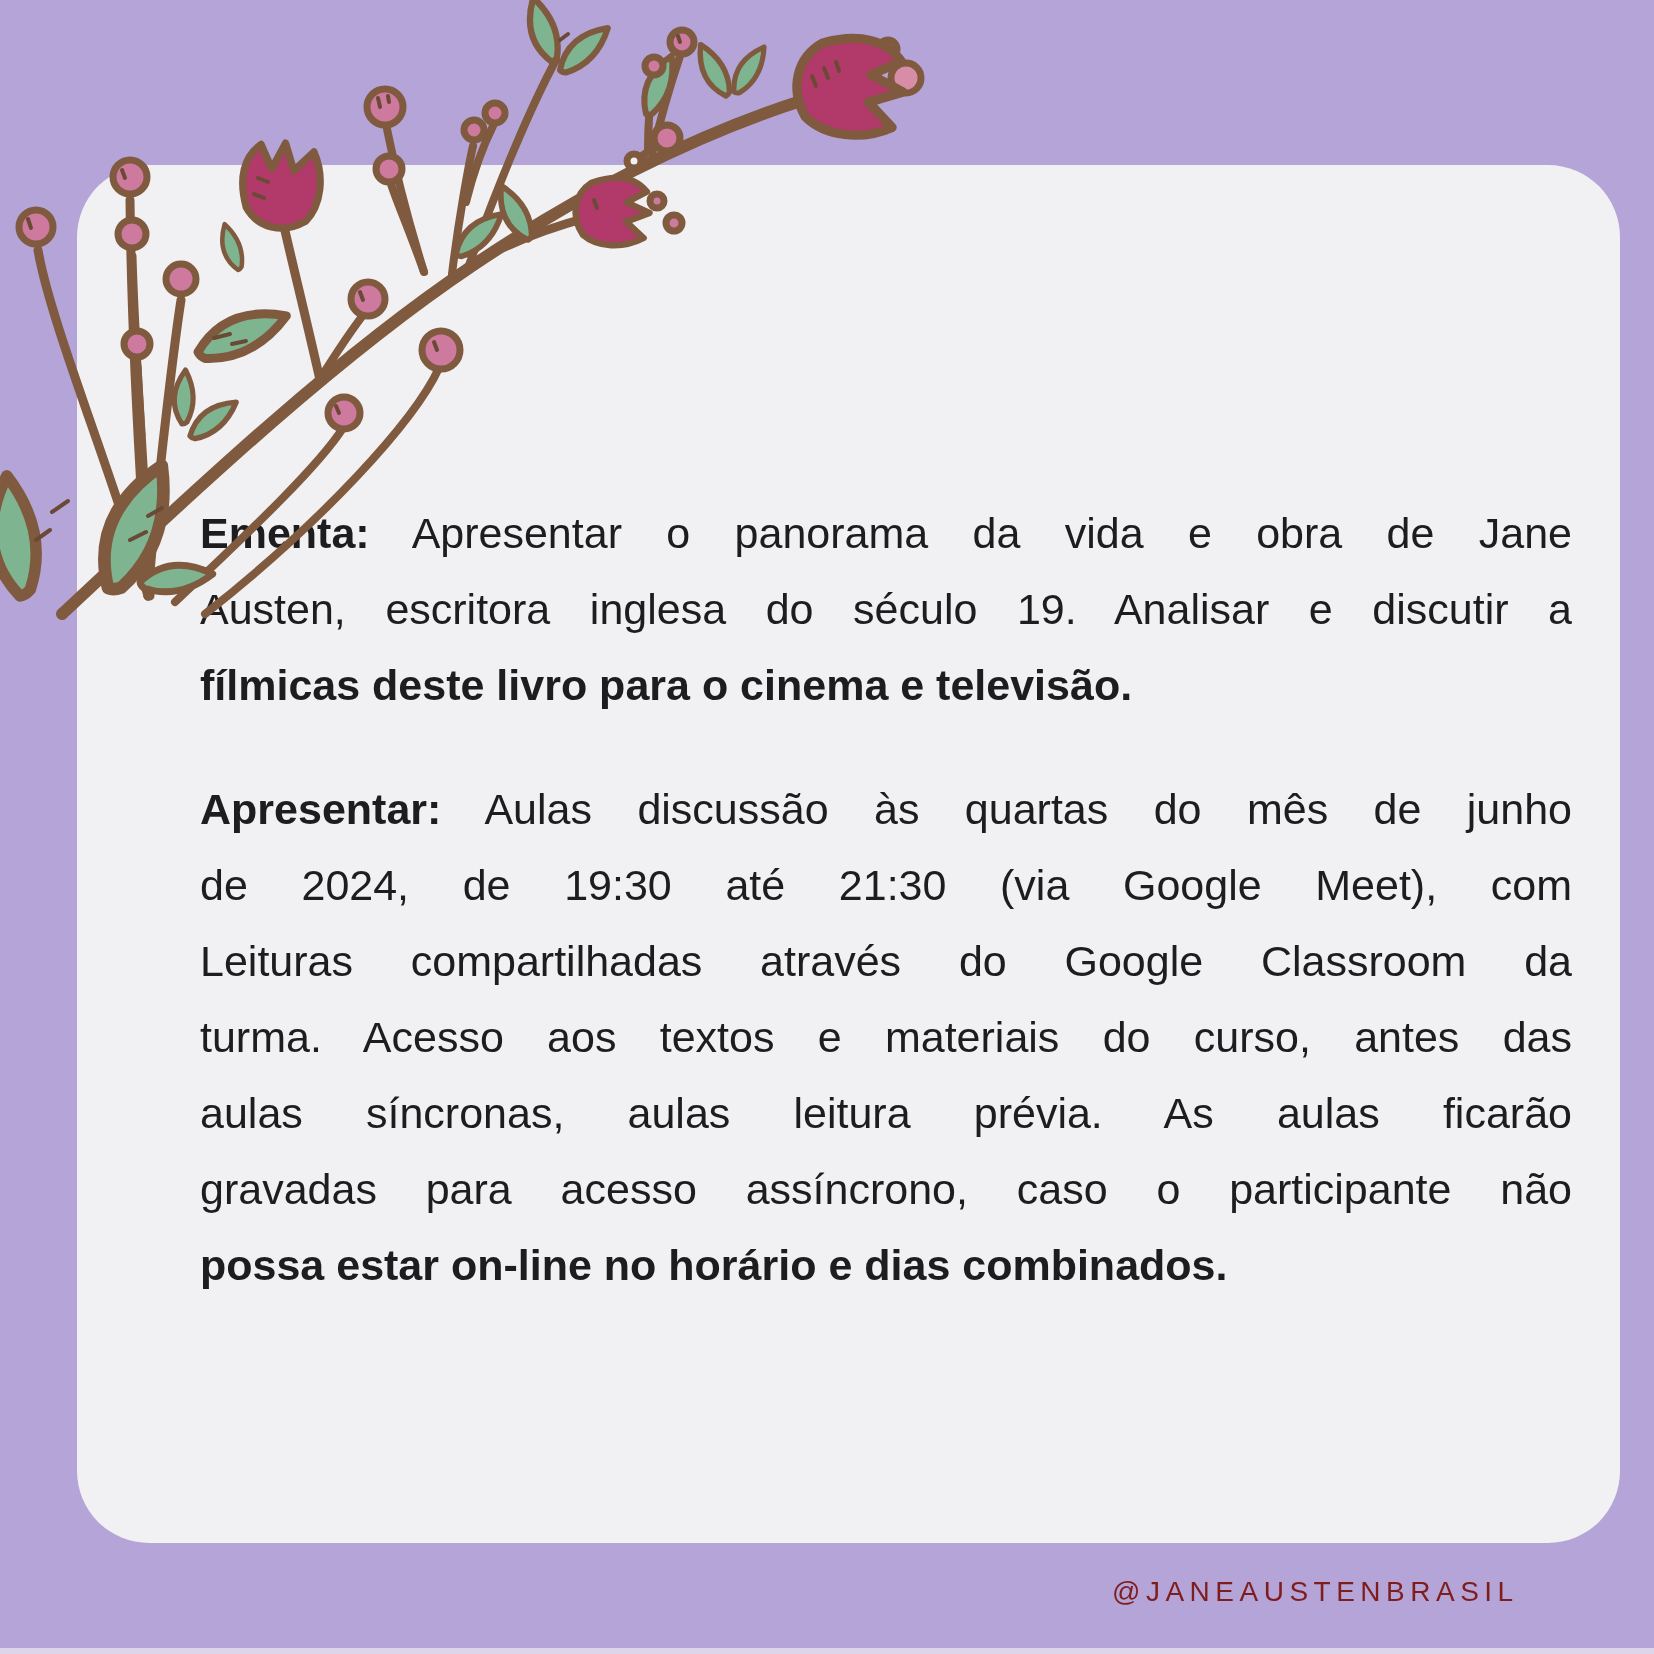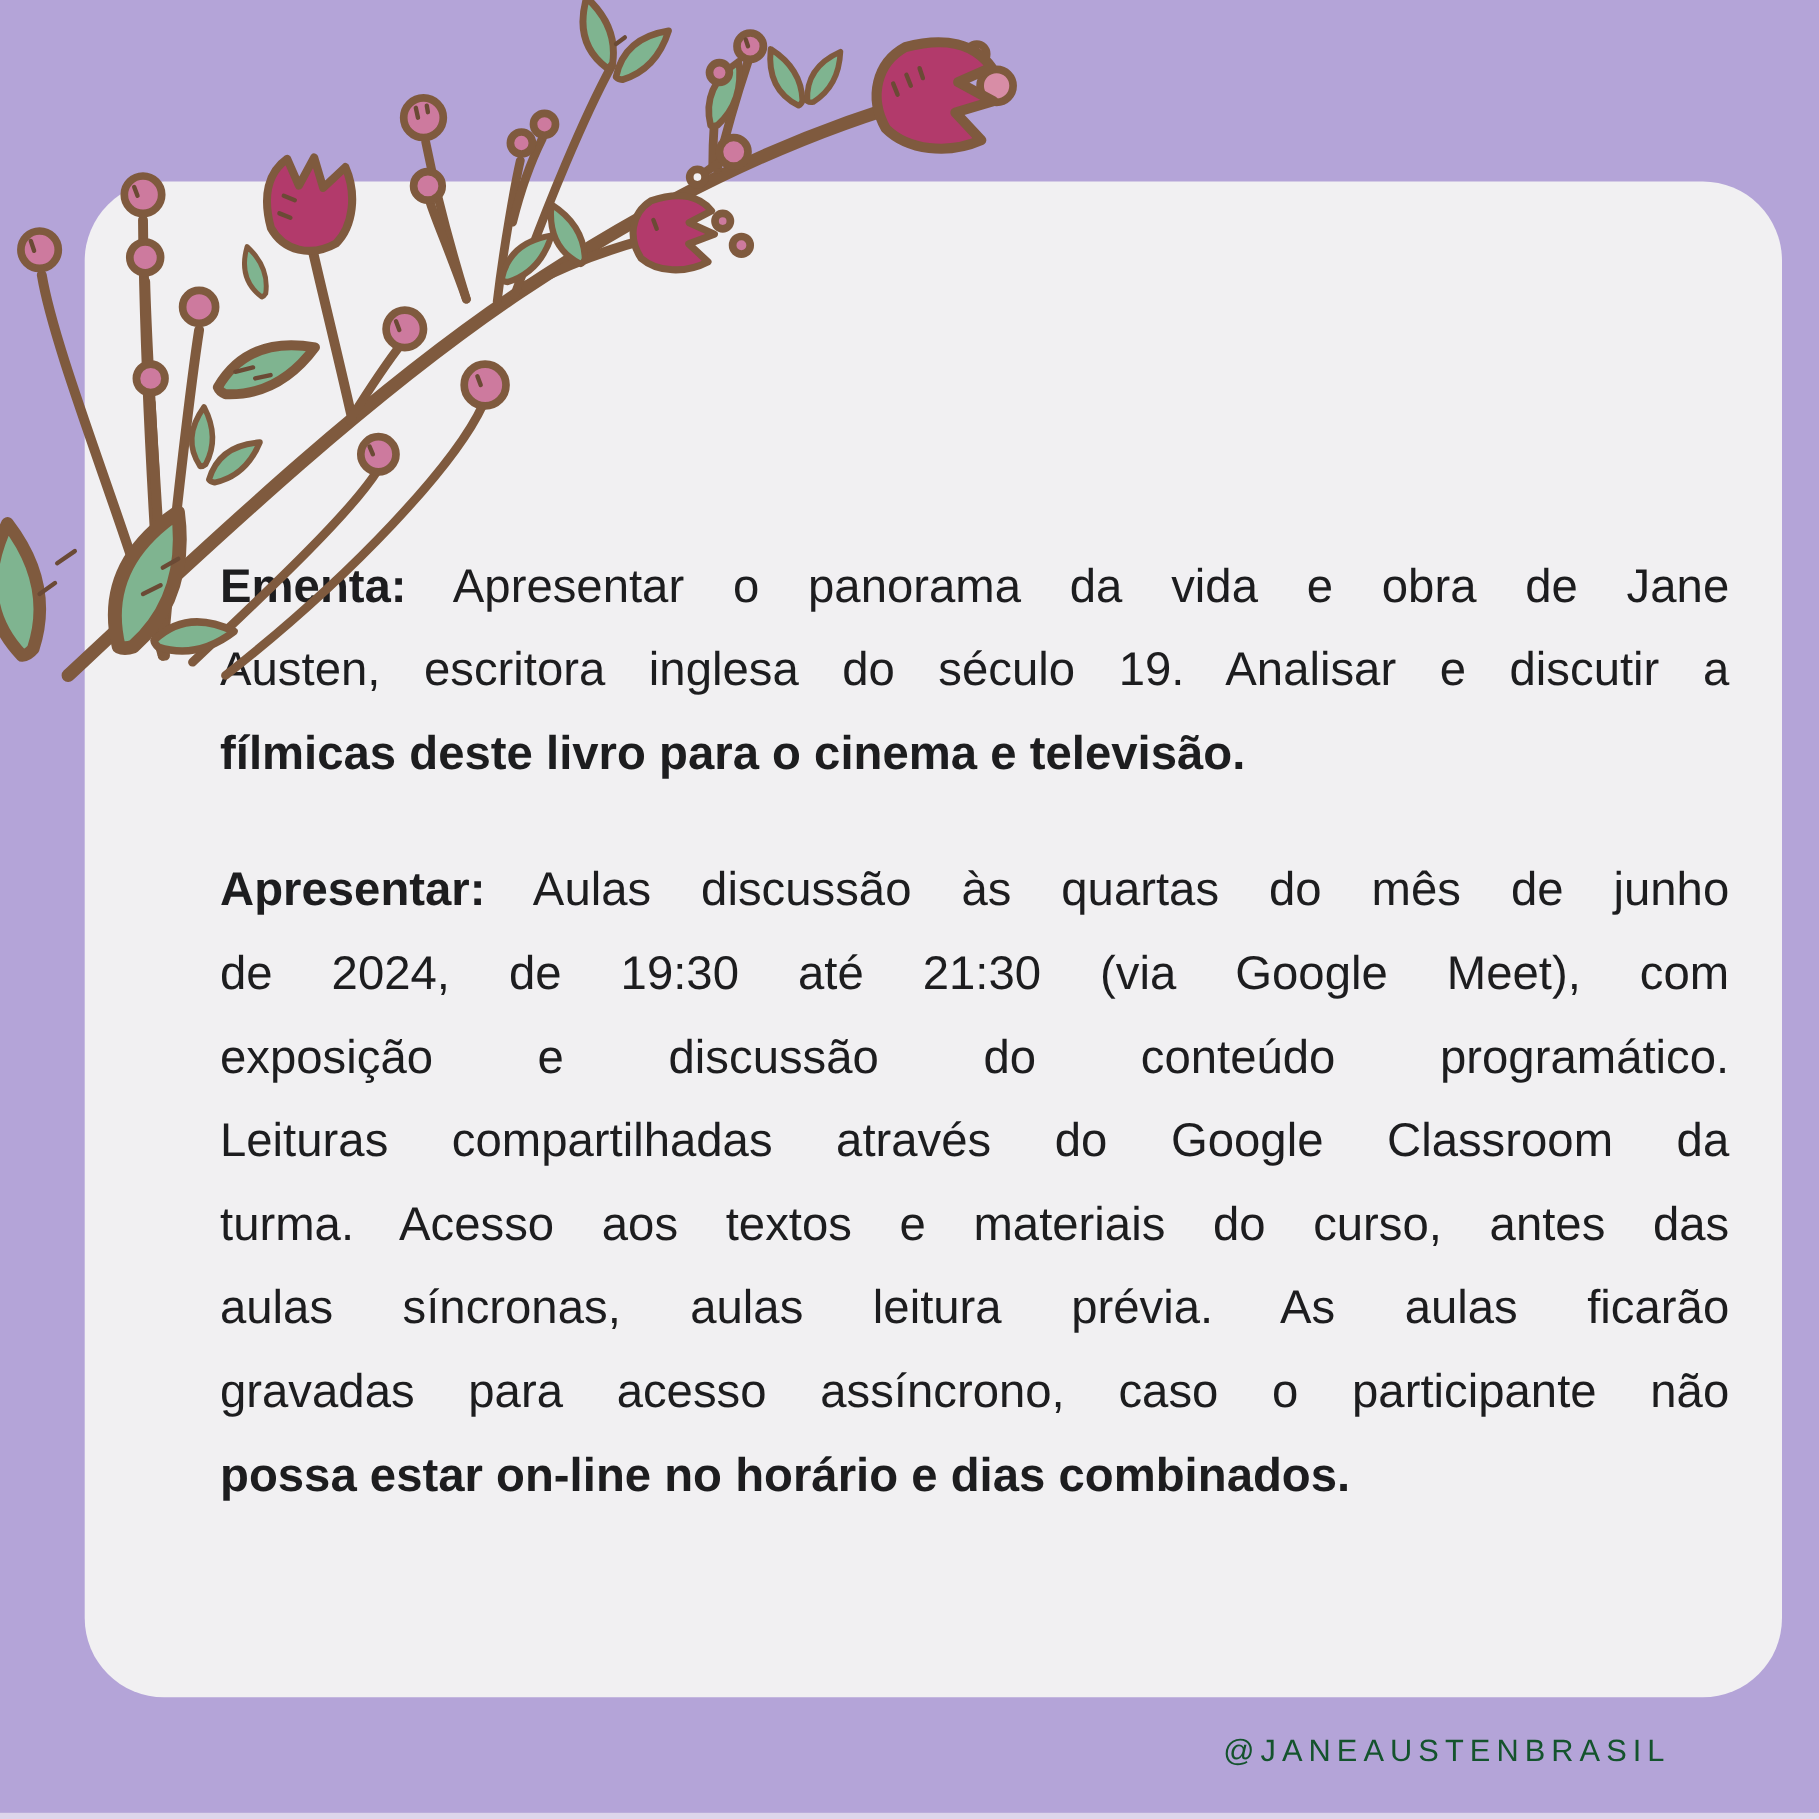--- a/index.html
+++ b/index.html
@@ -34,21 +34,21 @@
   }
   .para .line.last{
     text-align-last:left;
     font-weight:bold;
   }
   .para strong{font-weight:700;}
   .para + .para{margin-top:48px;}
   .handle{
     position:absolute;
     left:1112px;top:1576px;
-    color:#14532d;
+    color:#7f1d1d;
     font-size:28px;
     letter-spacing:5.5px;
     font-weight:400;
     white-space:nowrap;
   }
   .floral{
     position:absolute;
     left:0;top:0;
     pointer-events:none;
   }
@@ -72,21 +72,20 @@
         <div>
             <div class="line">Austen, escritora inglesa do século 19. Analisar e discutir a</div>
             <div class="line last">fílmicas deste livro para o cinema e televisão.</div>
           </div>
       </div>
 
       <div class="para">
         <div class="line"><strong>Apresentar:</strong> <span>Aulas discussão às quartas do mês de junho</span></div>
         <div>
             <div class="line">de 2024, de 19:30 até 21:30 (via Google Meet), com</div>
-            <div class="line">exposição e discussão do conteúdo programático.</div>
             <div class="line">Leituras compartilhadas através do Google Classroom da</div>
             <div class="line">turma. Acesso aos textos e materiais do curso, antes das</div>
             <div class="line">aulas síncronas, aulas leitura prévia. As aulas ficarão</div>
             <div class="line">gravadas para acesso assíncrono, caso o participante não</div>
             <div class="line last">possa estar on-line no horário e dias combinados.</div>
           </div>
       </div>
 
     </div>
   </div>

